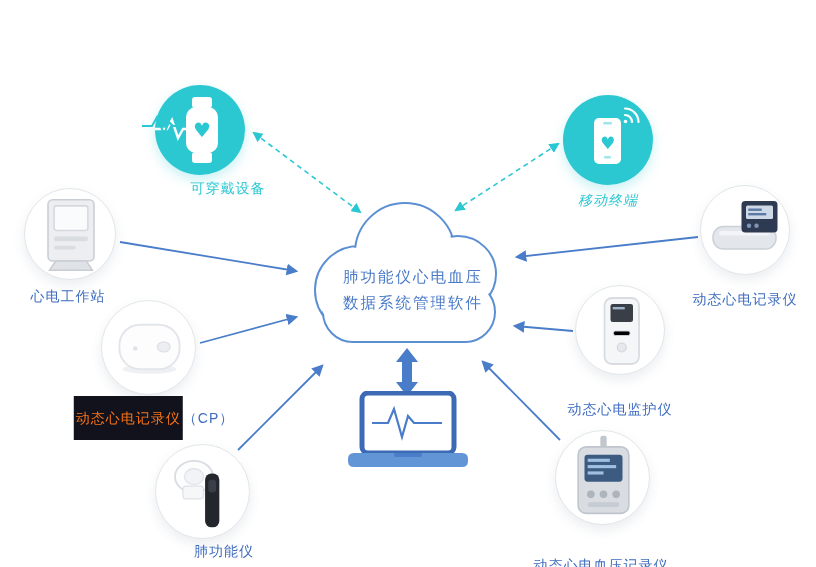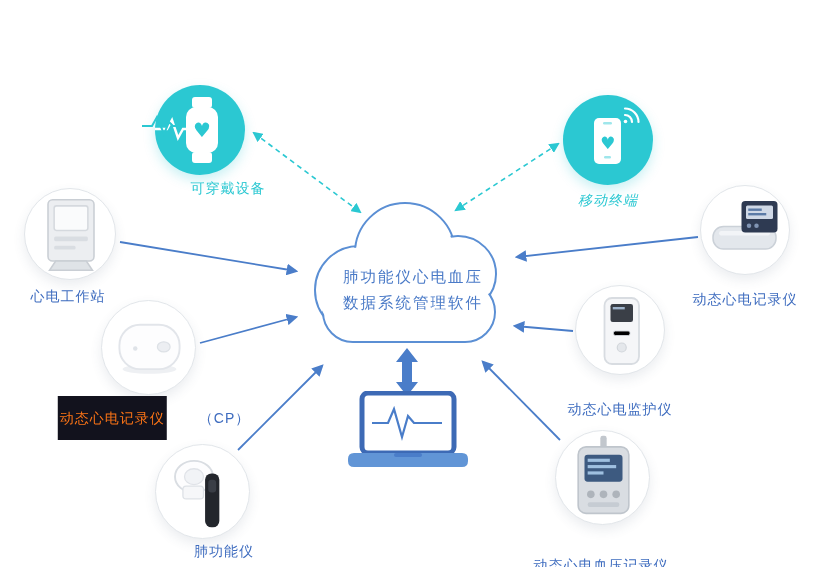--- a/index.html
+++ b/index.html
@@ -11,21 +11,21 @@
 
   .node-circle{position:absolute;border-radius:50%;z-index:3;box-sizing:border-box;}
   .white-circle{background:#fff;border:1px solid #e2e6ea;box-shadow:0 5px 12px rgba(60,80,110,.10);}
   .teal-circle{background:#2bc8d2;box-shadow:0 5px 12px rgba(43,200,210,.25);}
   .node-circle svg{position:absolute;left:0;top:0;}
 
   .label{position:absolute;z-index:4;transform:translateX(-50%);white-space:nowrap;
          font-size:14px;color:#3e6cbf;letter-spacing:1px;}
   .label.teal{color:#2bc8d2;}
   .hl{background:#12121d;color:#f97316;padding:14px 2px;}
-  .suffix{color:#3e6cbf;padding-left:32px;}
+  .suffix{color:#3e6cbf;}
 
   .cloud-wrap{position:absolute;left:295px;top:198px;width:228px;height:160px;z-index:2;}
   .cloud-text{position:absolute;left:4px;top:66px;width:100%;text-align:center;z-index:3;
               color:#4a7ac7;font-size:15.5px;letter-spacing:2px;line-height:26px;}
 
   .laptop{position:absolute;left:346px;top:391px;width:124px;height:80px;z-index:3;}
   .pulse-stub{position:absolute;left:142px;top:113px;z-index:4;}
 </style>
 </head>
 <body>

